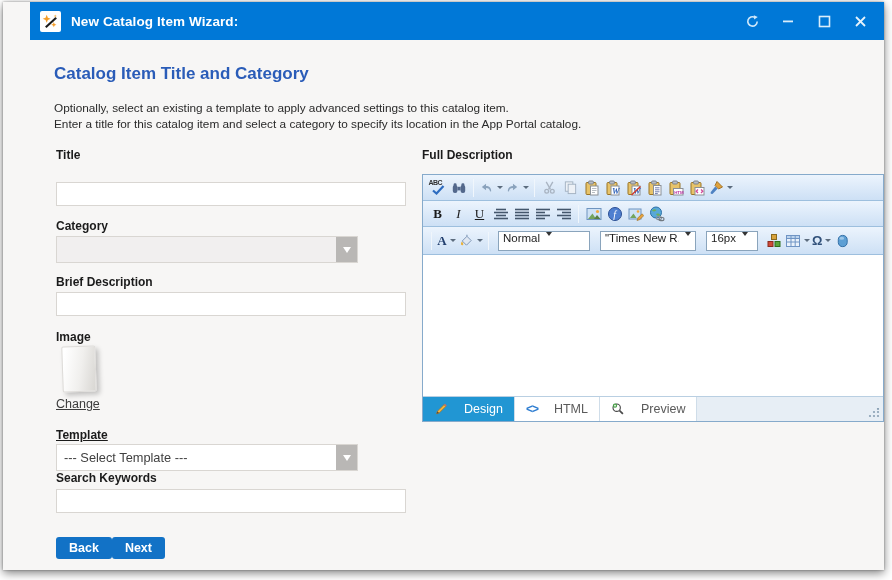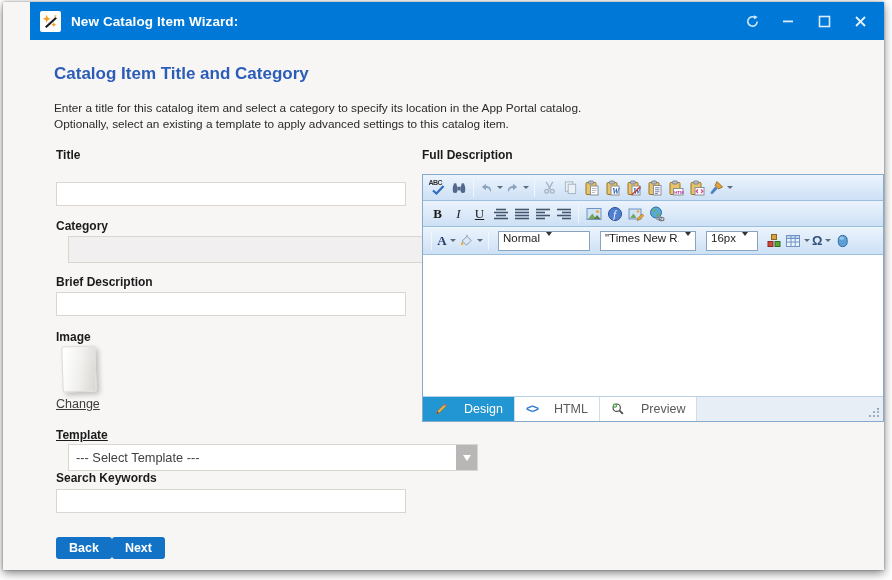--- a/index.html
+++ b/index.html
@@ -19,21 +19,21 @@
   
   .content { position:relative; height:530px; }
   .page-title { position:absolute; left:24px; top:24px; font-size:17px; font-weight:bold; color:#2a5cb8; }
   .instructions { position:absolute; left:24px; top:61px; font-size:11.8px; color:#2a2a2a; line-height:15.5px; }
 
   
   .left-col { position:absolute; left:26px; top:108px; width:350px; }
   .fld-label { font-size:12px; font-weight:bold; color:#1b1b1b; height:14px; }
   .txt { display:block; width:350px; height:24px; border:1px solid #d9d6d2; background:#fff; margin:0;
          padding:2px 5px; font-size:12px; font-family:"Liberation Sans", sans-serif; color:#222; outline:none; }
-  .combo { display:flex; width:410px; height:27px; border:1px solid #d9d6d2; background:#fff; align-items:stretch;margin-left:12px; }
+  .combo { display:flex; width:302px; height:27px; border:1px solid #d9d6d2; background:#fff; align-items:stretch; }
   .combo.disabled { background:#f1efef; }
   .combo-value { flex:1; display:flex; align-items:center; padding:0 7px; font-size:12.8px; color:#3f3f3f; }
   .combo-btn { width:21px; background:#b9b7b5; display:flex; align-items:center; justify-content:center; }
   .combo-btn .dn { width:0; height:0; border-left:4.5px solid transparent; border-right:4.5px solid transparent;
                    border-top:6px solid #ffffff; }
   .software-box { width:34px; height:46px; margin:2px 0 0 6px;
                   background:linear-gradient(100deg,#ffffff 8%,#f0efed 55%,#d8d6d2 100%);
                   border:1px solid #dddbd8; border-radius:2px; transform:rotate(-2deg);
                   box-shadow:3px 3px 5px rgba(0,0,0,.22); }
   .change-link { display:inline-block; font-size:12.5px; color:#3d3d3d; text-decoration:underline; cursor:pointer; }
@@ -110,22 +110,22 @@
           <line x1="11" y1="2" x2="2" y2="11" stroke="#e6f3fc" stroke-width="1.8"></line>
         </svg>
       </span>
     </span>
   </div>
 
   <div class="content">
 
     <div class="page-title">Catalog Item Title and Category</div>
     <div class="instructions">
+      <div>Optionally, select an existing a template to apply advanced settings to this catalog item.</div>
       <div>Enter a title for this catalog item and select a category to specify its location in the App Portal catalog.</div>
-      <div>Optionally, select an existing a template to apply advanced settings to this catalog item.</div>
     </div>
 
     <div class="left-col">
 
       <div class="fld-label" style="margin-bottom:20px;">Title</div>
       <input class="txt" value="" style="">
 
       <div class="fld-label" style="margin-top:13px; margin-bottom:3px;">Category</div>
       <div class="combo disabled">
         <span class="combo-value"></span>

